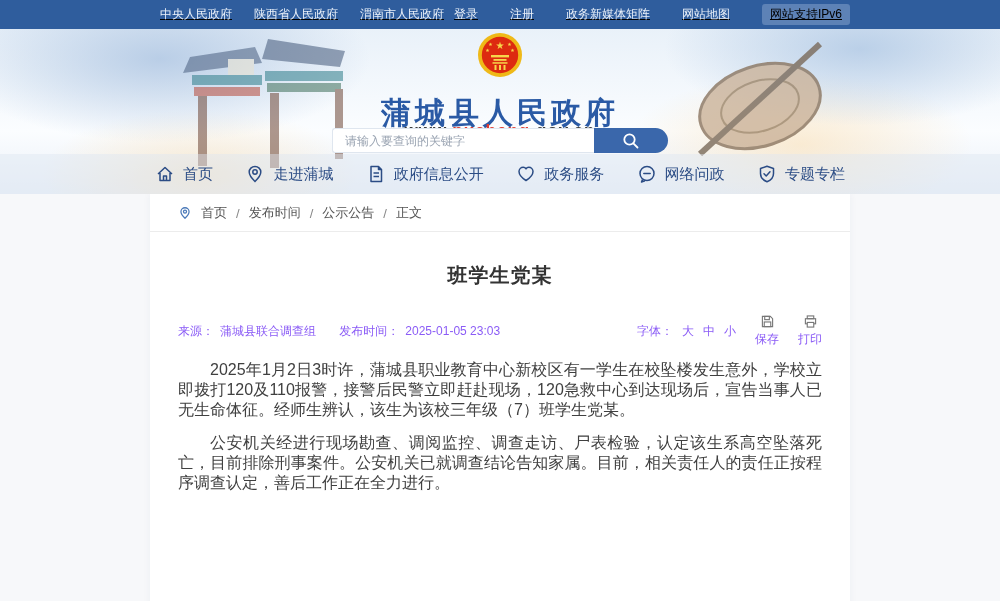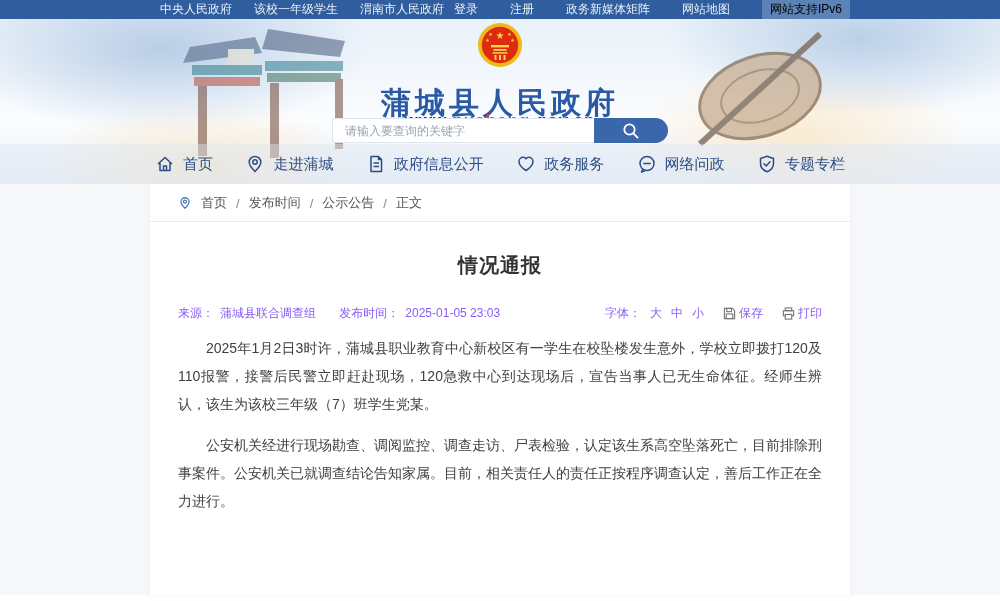--- a/index.html
+++ b/index.html
@@ -1,20 +1,20 @@
 <!DOCTYPE html>
 <html><head>
 <meta charset="utf-8">
 <style>
   * { margin:0; padding:0; box-sizing:border-box; }
   html,body { width:1000px; height:601px; overflow:hidden; background:#fff;
     font-family:"Liberation Sans", sans-serif; }
 
   
-  .topbar { height:19px; background:#2f5d9d; }
+  .topbar { height:29px; background:#2f5d9d;text-decoration:underline; }
   .topbar-inner { width:700px; margin:0 auto; height:100%; display:flex;
     align-items:center; justify-content:space-between; font-size:12px; }
   .topbar a { color:#eaf1fa; text-decoration:none; cursor:pointer; }
   .topbar-left { display:flex; gap:22px; padding-left:10px; }
   .topbar-right { display:flex; gap:32px; align-items:center; }
   .ipv6-badge { background:#5d82b6; color:#000000; border-radius:3px;
     padding:2px 8px; font-size:12px; cursor:pointer; }
 
   
   .header-wrap { position:relative; height:165px; overflow:hidden;
@@ -65,35 +65,35 @@
 
   .article-title { text-align:center; font-size:20px; font-weight:bold; color:#333;
     margin:30px 0 0; letter-spacing:1px; }
 
   .meta-row { display:flex; justify-content:space-between; align-items:center;
     padding:0 28px; margin:26px 0 12px; font-size:12px; color:#8b5cf6; }
   .meta-left span { margin-right:6px; }
   .meta-left .gap { margin-left:14px; }
   .meta-right { display:flex; align-items:center; gap:9px;font-family:Liberation Serif, serif; }
   .meta-right .fs { cursor:pointer; }
-  .meta-right .tool { display:flex; align-items:center; gap:3px; cursor:pointer; margin-left:10px; }
+  .meta-right .tool { display:flex; align-items:center; gap:3px; cursor:pointer; margin-left:10px;flex-direction:column; }
   .meta-right svg { display:block; }
 
   .article-body { padding:0 28px; }
-  .article-body p { font-size:14px; line-height:28px; color:#404040; text-align:justify;
+  .article-body p { font-size:16px; line-height:20px; color:#404040; text-align:justify;
     text-indent:2em; margin:0 0 13px; }
 </style>
 </head>
 <body>
 
 <div class="topbar">
   <div class="topbar-inner">
     <div class="topbar-left">
       <a>中央人民政府</a>
-      <a>该校一年级学生</a>
+      <a>陕西省人民政府</a>
       <a>渭南市人民政府</a>
     </div>
     <div class="topbar-right">
       <a>登录</a>
       <a>注册</a>
       <a>政务新媒体矩阵</a>
       <a>网站地图</a>
       <span class="ipv6-badge">网站支持IPv6</span>
     </div>
   </div>
@@ -218,21 +218,21 @@
       </svg>
       <a>首页</a>
       <span class="sep">/</span>
       <a>发布时间</a>
       <span class="sep">/</span>
       <a>公示公告</a>
       <span class="sep">/</span>
       <a>正文</a>
     </div>
 
-    <h2 class="article-title">情况通报</h2>
+    <h2 class="article-title">班学生党某</h2>
 
     <div class="meta-row">
       <div class="meta-left">
         <span>来源：</span><span>蒲城县联合调查组</span>
         <span class="gap">发布时间：</span><span>2025-01-05 23:03</span>
       </div>
       <div class="meta-right">
         <span>字体：</span>
         <span class="fs">大</span>
         <span class="fs">中</span>

